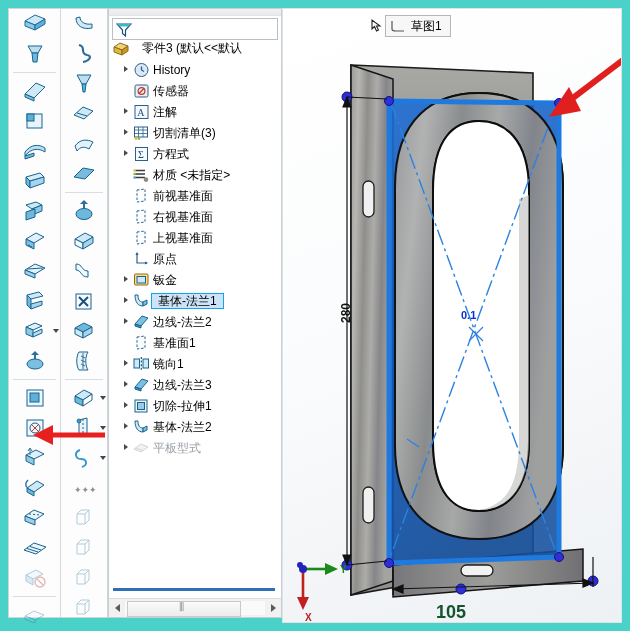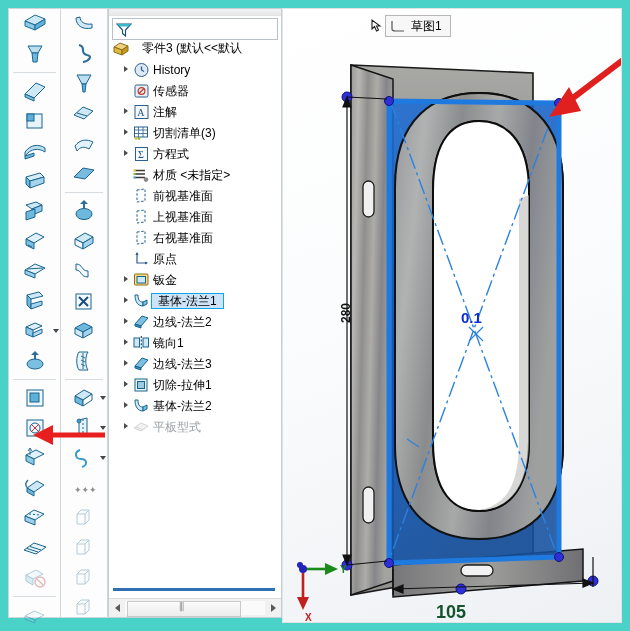--- a/index.html
+++ b/index.html
@@ -98,21 +98,21 @@
     background:#f7f7f7;border:1px solid #b6b6b6;padding:1px 8px 1px 4px;height:18px;
     font-size:12px;
   }
   #model-svg{position:absolute;left:0;top:0;}
   .dimtxt{position:absolute;font-family:"Liberation Sans",sans-serif;font-weight:bold;}
   #dim-height{
     left:56px;top:314px;font-size:12px;color:#111;
     transform:rotate(-90deg);transform-origin:left top;letter-spacing:0px;
   }
   #dim-width{left:153px;top:593px;font-size:18px;color:#14532d;}
-  #dim-thick{left:178px;top:300px;font-size:15px;color:#0c2fd4;}
+  #dim-thick{left:178px;top:300px;font-size:11px;color:#0c2fd4;}
 </style>
 </head>
 <body>
 
 <div id="app">
 
   <div id="left-toolbar">
 
     <div class="tb-col c1">
 
@@ -519,28 +519,28 @@
             <svg class="ico" viewBox="0 0 17 16">
               <path d="M4 2 L12 1 L12 13 L4 14 Z" fill="#fbfdfe" stroke="#2a5f8f" stroke-width="1" stroke-dasharray="2.5 1.8"></path>
             </svg>
             <span class="lbl">前视基准面</span>
           </div>
           <div class="tree-row">
             <span class="arrow"></span>
             <svg class="ico" viewBox="0 0 17 16">
               <path d="M4 2 L12 1 L12 13 L4 14 Z" fill="#fbfdfe" stroke="#2a5f8f" stroke-width="1" stroke-dasharray="2.5 1.8"></path>
             </svg>
+            <span class="lbl">右视基准面</span>
+          </div>
+          <div class="tree-row">
+            <span class="arrow"></span>
+            <svg class="ico" viewBox="0 0 17 16">
+              <path d="M4 2 L12 1 L12 13 L4 14 Z" fill="#fbfdfe" stroke="#2a5f8f" stroke-width="1" stroke-dasharray="2.5 1.8"></path>
+            </svg>
             <span class="lbl">上视基准面</span>
-          </div>
-          <div class="tree-row">
-            <span class="arrow"></span>
-            <svg class="ico" viewBox="0 0 17 16">
-              <path d="M4 2 L12 1 L12 13 L4 14 Z" fill="#fbfdfe" stroke="#2a5f8f" stroke-width="1" stroke-dasharray="2.5 1.8"></path>
-            </svg>
-            <span class="lbl">右视基准面</span>
           </div>
           <div class="tree-row">
             <span class="arrow"></span>
             <svg class="ico" viewBox="0 0 17 16">
               <path d="M4 2 L4 12 L14 12" fill="none" stroke="#2a5f8f" stroke-width="1.2"></path>
               <path d="M2.4 4 L4 1 L5.6 4 Z" fill="#2a5f8f"></path>
               <path d="M12 10.4 L15 12 L12 13.6 Z" fill="#2a5f8f"></path>
             </svg>
             <span class="lbl">原点</span>
           </div>
@@ -560,20 +560,27 @@
             </svg>
             <span class="lbl">基体-法兰1</span>
           </div>
           <div class="tree-row">
             <span class="arrow has"></span>
             <svg class="ico" viewBox="0 0 17 16">
               <path d="M2 10 L9 2 L15 4 L8 12 Z" fill="#7cbfe1" stroke="#19648f" stroke-width="1"></path>
               <path d="M2 10 L8 12 L8 14 L2 12 Z" fill="#3e8fc4" stroke="#19648f" stroke-width="1"></path>
             </svg>
             <span class="lbl">边线-法兰2</span>
+          </div>
+          <div class="tree-row">
+            <span class="arrow"></span>
+            <svg class="ico" viewBox="0 0 17 16">
+              <path d="M4 2 L12 1 L12 13 L4 14 Z" fill="#fbfdfe" stroke="#2a5f8f" stroke-width="1" stroke-dasharray="2.5 1.8"></path>
+            </svg>
+            <span class="lbl">基准面1</span>
           </div>
           <div class="tree-row">
             <span class="arrow has"></span>
             <svg class="ico" viewBox="0 0 17 16">
               <rect x="1" y="3" width="5.5" height="9" fill="#cfe8f5" stroke="#19648f" stroke-width="1"></rect>
               <rect x="10" y="3" width="5.5" height="9" fill="#cfe8f5" stroke="#19648f" stroke-width="1"></rect>
               <path d="M8.3 1 L8.3 14" stroke="#1b4f7a" stroke-width="1.2" stroke-dasharray="2 1.6"></path>
             </svg>
             <span class="lbl">镜向1</span>
           </div>

